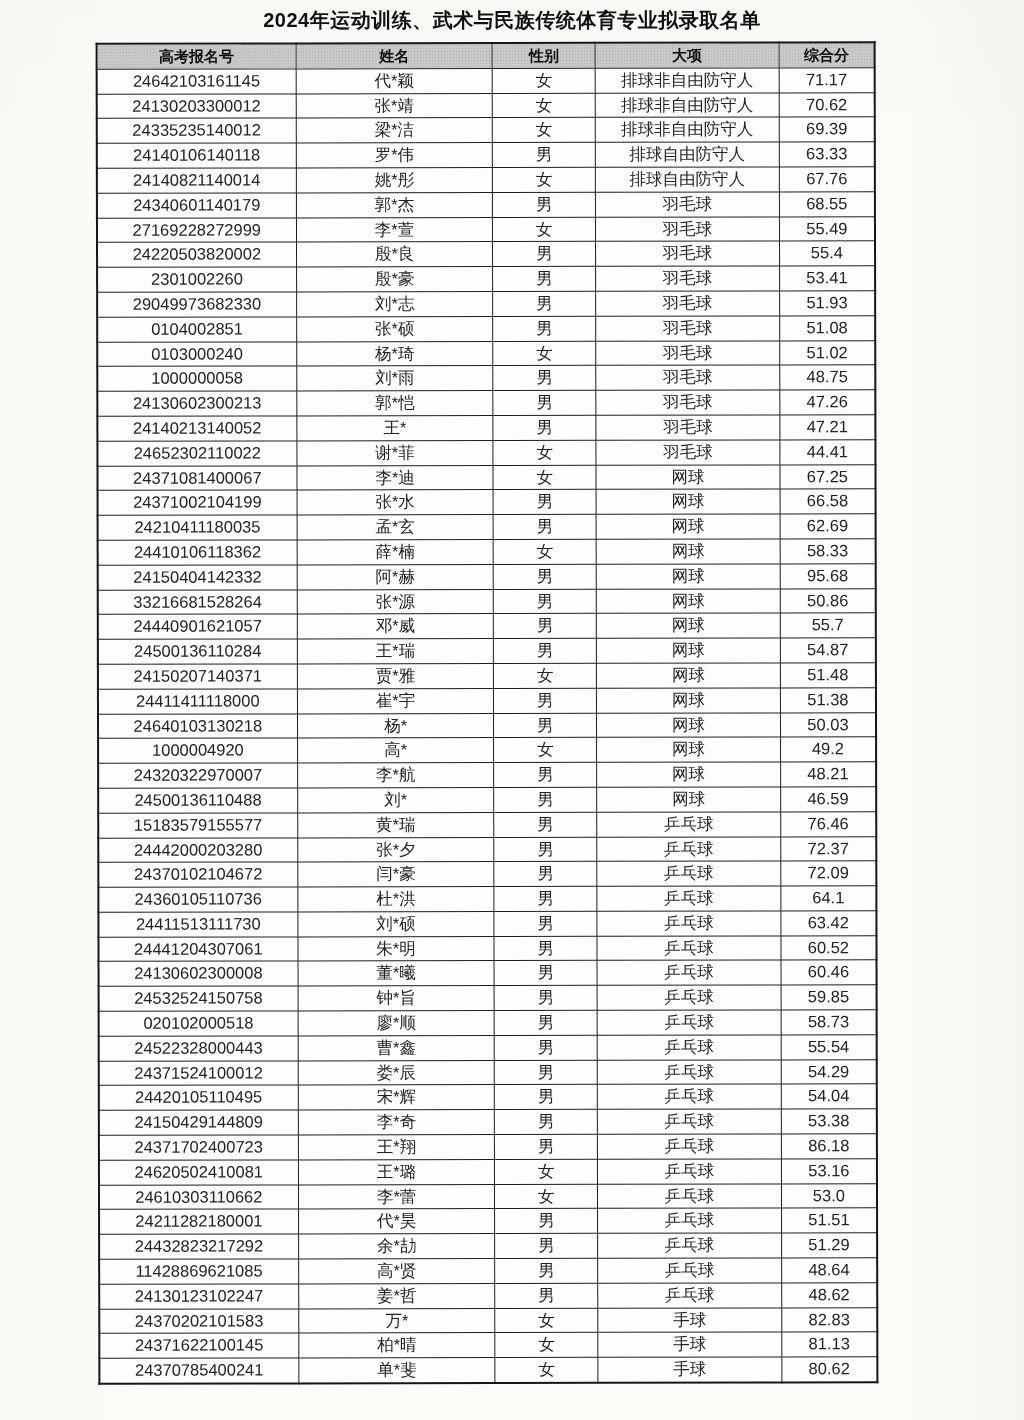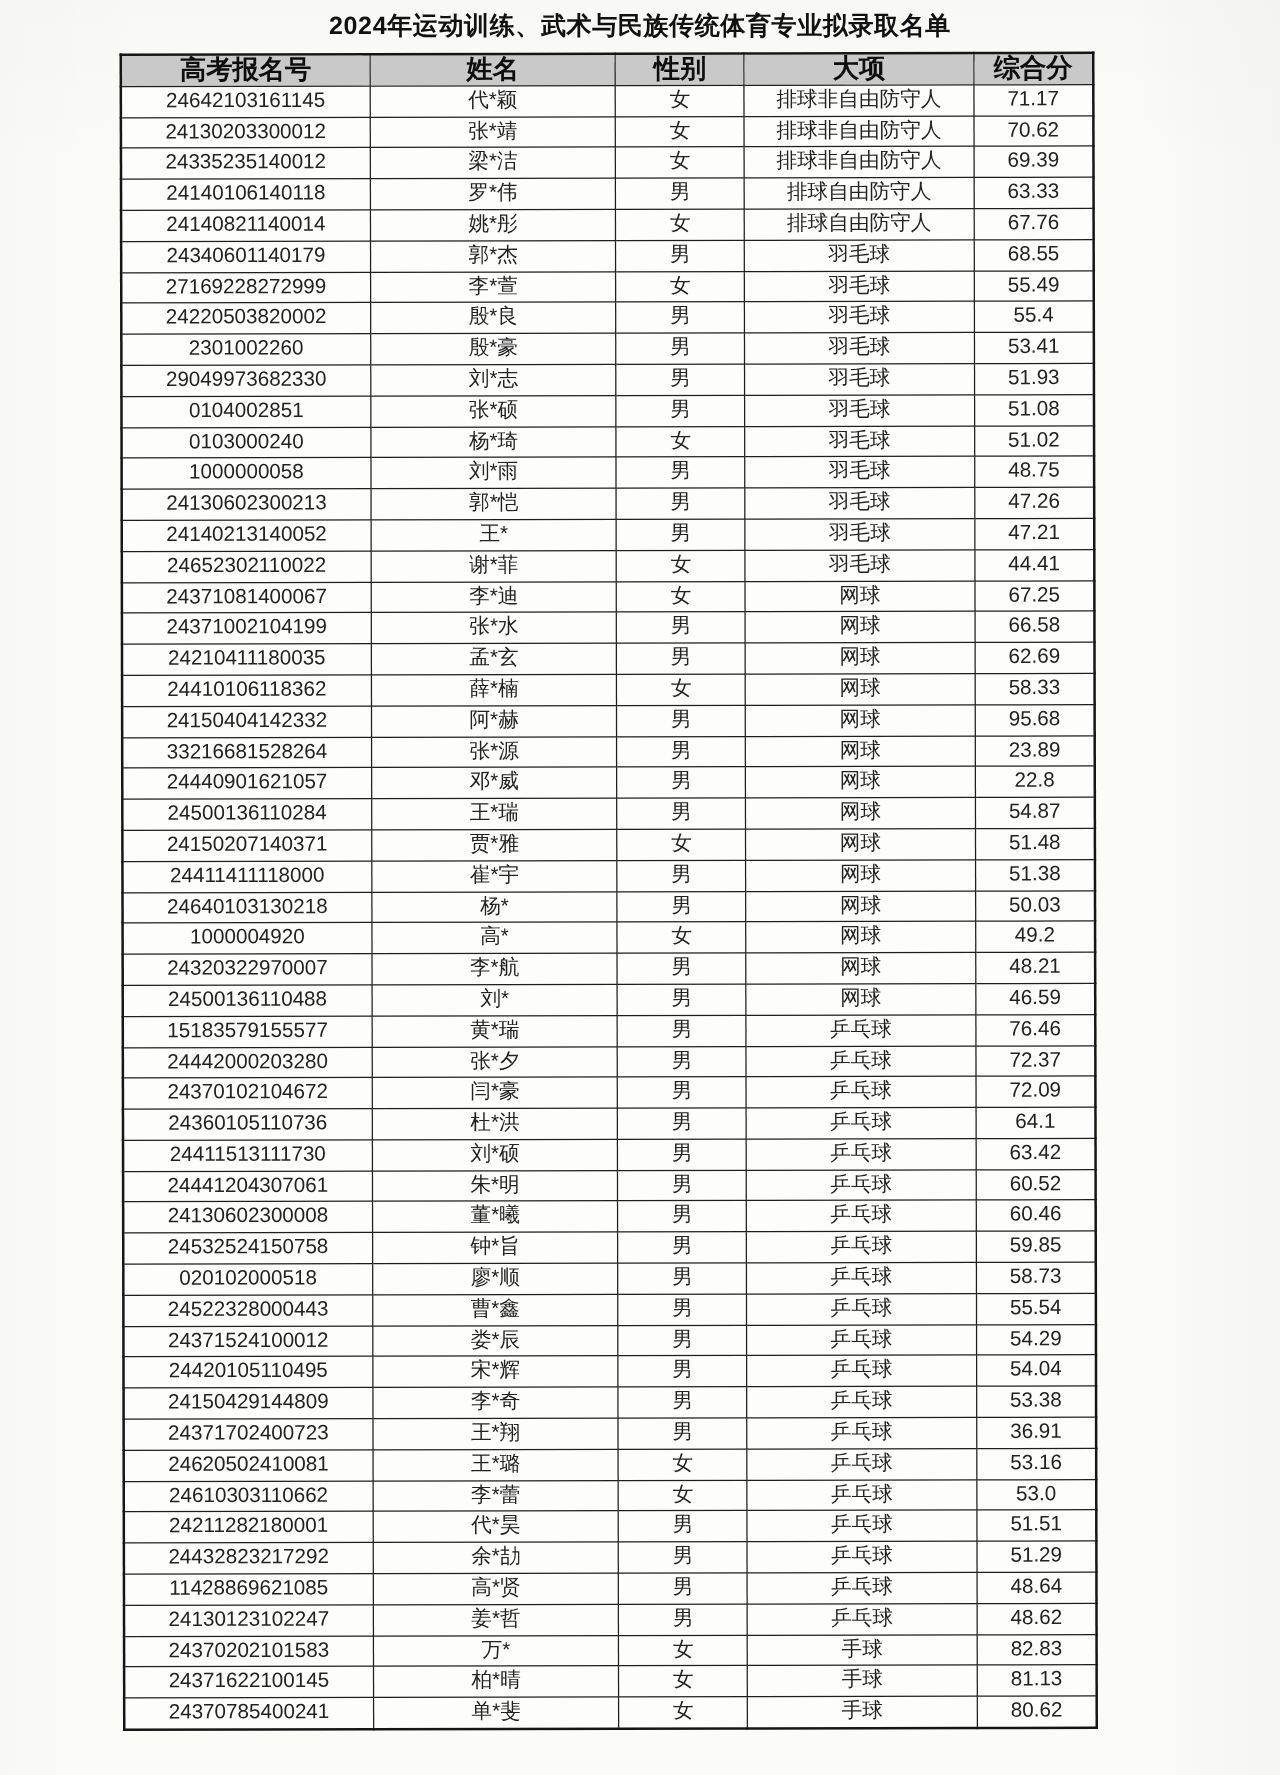--- a/index.html
+++ b/index.html
@@ -58,21 +58,21 @@
     overflow: hidden;
   }
   table.admission {
     border: 2.5px solid #161616;
   }
   table.admission th {
     background-color: #c9c9c9;
     background-image: radial-gradient(rgba(90,90,90,0.28) 18%, rgba(0,0,0,0) 19%);
     background-size: 3px 3px;
     font-weight: bold;
-    font-size: 21px;
+    font-size: 15px;
     color: #0e0e0e;
   }
   table.admission td {
     color: #222;
   }
   col.c-regno  { width: 25.6%; }
   col.c-name   { width: 25.3%; }
   col.c-gender { width: 13.2%; }
   col.c-sport  { width: 23.6%; }
   col.c-score  { width: 12.3%; }
@@ -246,28 +246,28 @@
           <td>阿*赫</td>
           <td>男</td>
           <td>网球</td>
           <td>95.68</td>
         </tr>
         <tr>
           <td>33216681528264</td>
           <td>张*源</td>
           <td>男</td>
           <td>网球</td>
-          <td>23.89</td>
+          <td>50.86</td>
         </tr>
         <tr>
           <td>24440901621057</td>
           <td>邓*威</td>
           <td>男</td>
           <td>网球</td>
-          <td>22.8</td>
+          <td>55.7</td>
         </tr>
         <tr>
           <td>24500136110284</td>
           <td>王*瑞</td>
           <td>男</td>
           <td>网球</td>
           <td>54.87</td>
         </tr>
         <tr>
           <td>24150207140371</td>
@@ -400,21 +400,21 @@
           <td>李*奇</td>
           <td>男</td>
           <td>乒乓球</td>
           <td>53.38</td>
         </tr>
         <tr>
           <td>24371702400723</td>
           <td>王*翔</td>
           <td>男</td>
           <td>乒乓球</td>
-          <td>36.91</td>
+          <td>86.18</td>
         </tr>
         <tr>
           <td>24620502410081</td>
           <td>王*璐</td>
           <td>女</td>
           <td>乒乓球</td>
           <td>53.16</td>
         </tr>
         <tr>
           <td>24610303110662</td>

